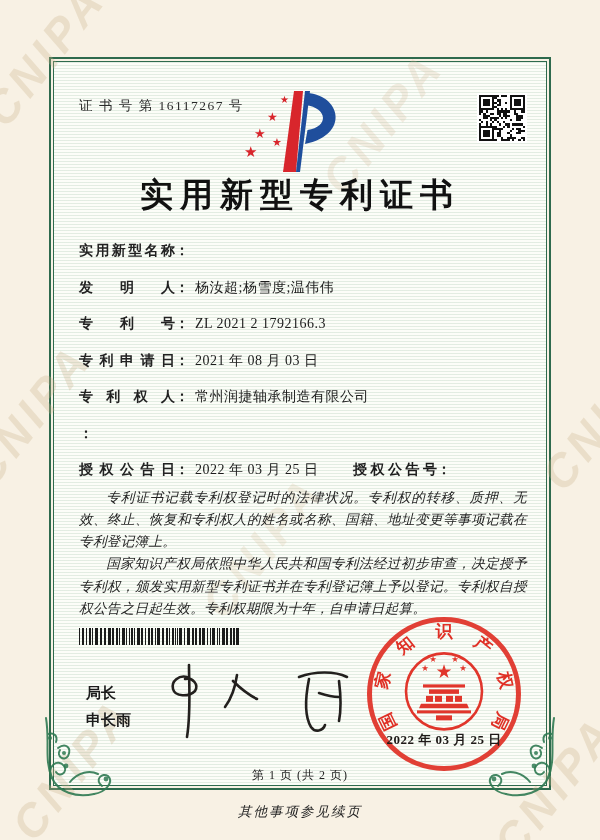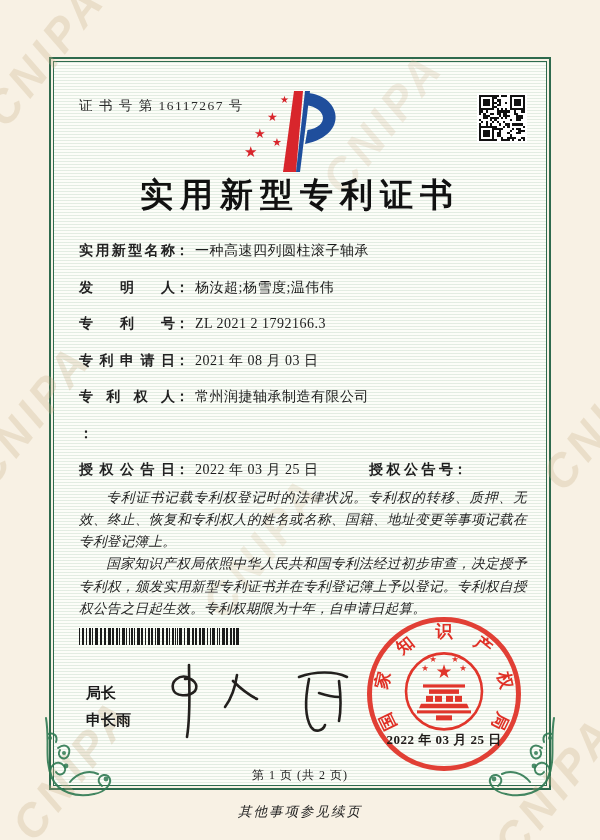--- a/index.html
+++ b/index.html
@@ -61,21 +61,21 @@
   }
   .fields { position:absolute; left:30px; right:24px; top:183px; font-size:14px; }
   .frow { display:flex; align-items:baseline; margin-bottom:15.5px; line-height:21px; white-space:nowrap; }
   .flabel {
     display:inline-block; width:96px; font-weight:bold; color:#222;
     text-align:justify; text-align-last:justify;
   }
   .fcolon { font-weight:bold; margin-right:6px; }
   .fvalue { color:#1c1c1c; letter-spacing:0.5px; }
   .fvalue.w140 { display:inline-block; width:148px; }
-  .flabel2 { display:inline-block; width:84px; font-weight:bold; margin-left:26px;
+  .flabel2 { display:inline-block; width:84px; font-weight:bold; margin-left:10px;
              text-align:justify; text-align-last:justify; }
   .paras {
     position:absolute; left:30px; right:24px; top:430px;
     font-style:italic; font-size:13.6px; line-height:1.63; text-align:justify;
     color:#242424; letter-spacing:0.3px;
   }
   .paras p { text-indent:2em; }
   .barcode { position:absolute; left:30px; top:571px; height:17px; display:flex; align-items:stretch; }
   .barcode i { display:block; }
   .barcode i.bar { background:#1b1b1b; }
@@ -622,21 +622,20 @@
       <i></i>
       <i class="b"></i>
     </div>
 
   <div class="page-title">实用新型专利证书</div>
 
   <div class="fields">
     <div class="frow">
       <span class="flabel">实用新型名称</span>
         <span class="fcolon">：</span>
-      <span class="fvalue">一种高速四列圆柱滚子轴承</span>
     </div>
     <div class="frow">
       <span class="flabel">发明人</span>
         <span class="fcolon">：</span>
       <span class="fvalue">杨汝超;杨雪度;温伟伟</span>
     </div>
     <div class="frow">
       <span class="flabel">专利号</span>
         <span class="fcolon">：</span>
       <span class="fvalue">ZL 2021 2 1792166.3</span>

